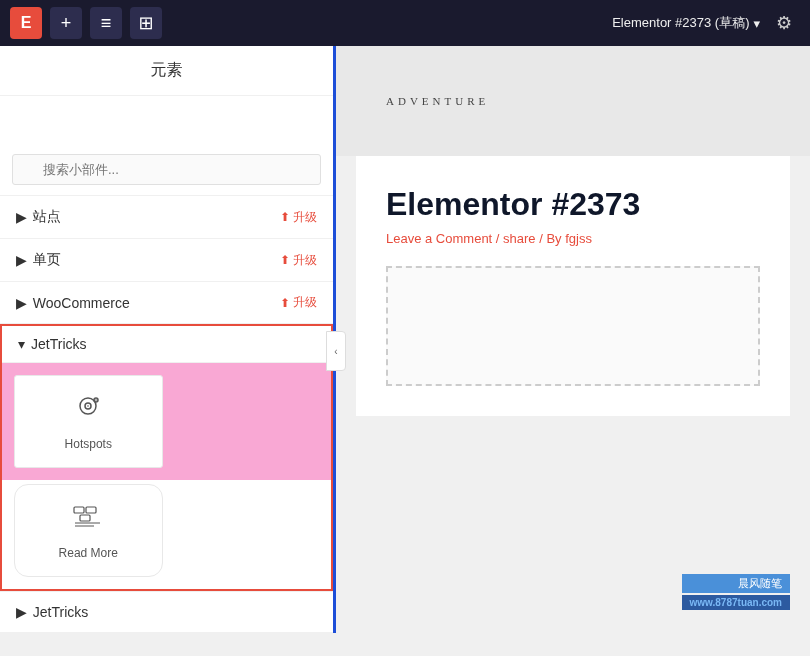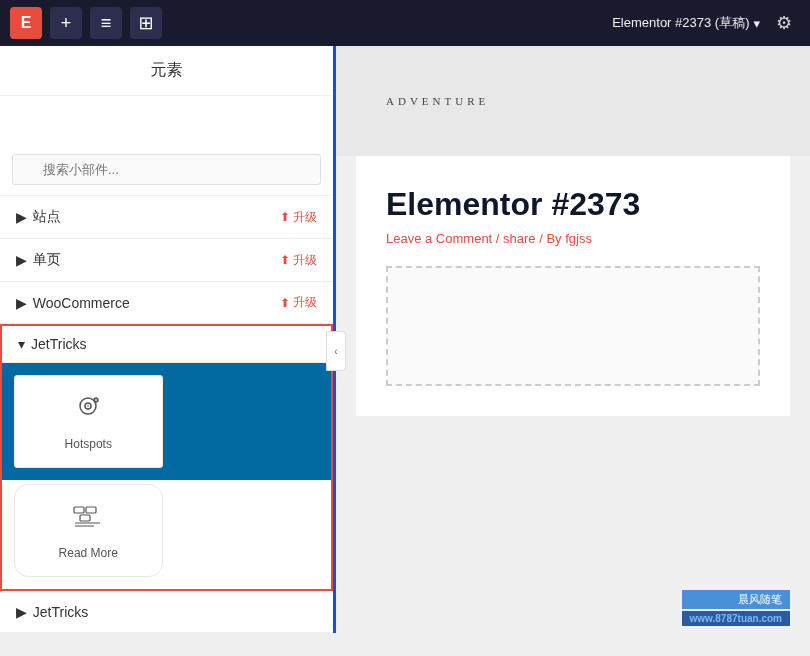--- a/index.html
+++ b/index.html
@@ -154,21 +154,21 @@
       display: flex;
       align-items: center;
       gap: 6px;
     }
 
     .widgets-grid {
       display: grid;
       grid-template-columns: 1fr 1fr;
       gap: 0;
       padding: 8px;
-      background: #0369a1;
+      background: #f9a8d4;
     }
     .widget-item {
       display: flex;
       flex-direction: column;
       align-items: center;
       justify-content: center;
       padding: 16px 10px;
       border: 1px solid #e8e8e8;
       margin: 4px;
       cursor: pointer;
@@ -291,21 +291,21 @@
 
     .dashed-box {
       border: 2px dashed #ccc;
       height: 120px;
       margin-top: 10px;
       background: #fafafa;
     }
 
     .watermark {
       position: absolute;
-      bottom: 30px;
+      bottom: 46px;
       right: 20px;
       text-align: right;
     }
     .watermark-line1 {
       background: #4a90d9;
       color: white;
       font-size: 11px;
       padding: 2px 8px;
       margin-bottom: 2px;
     }

